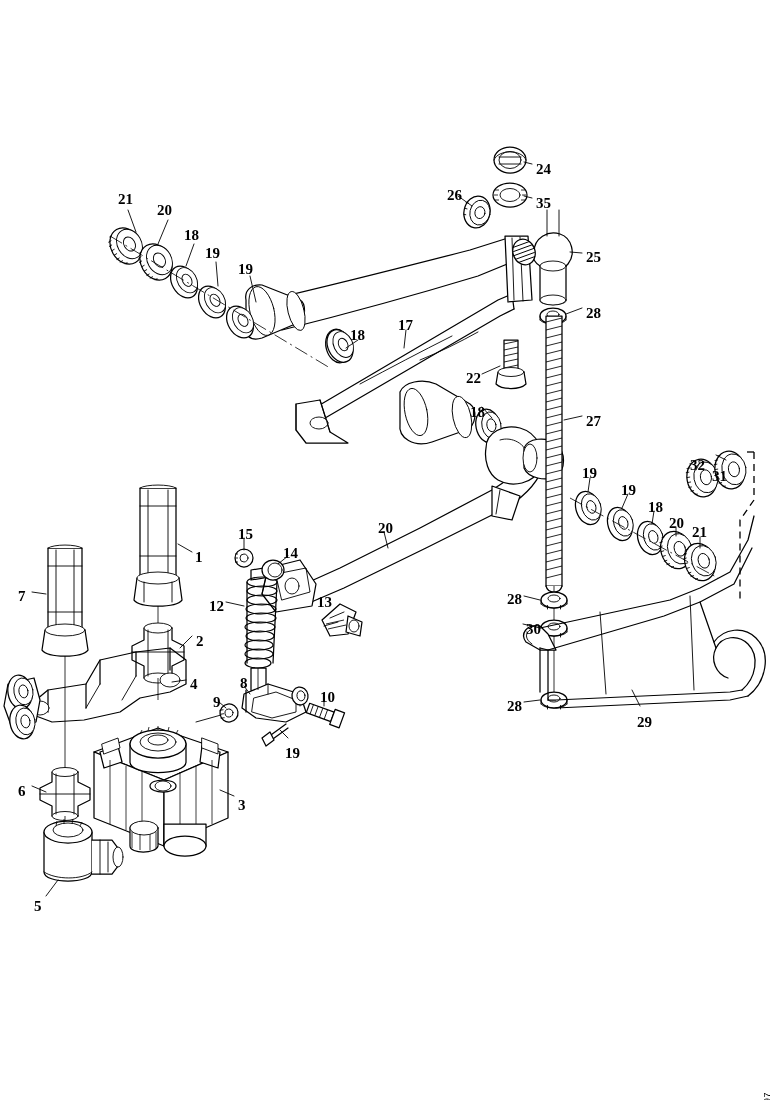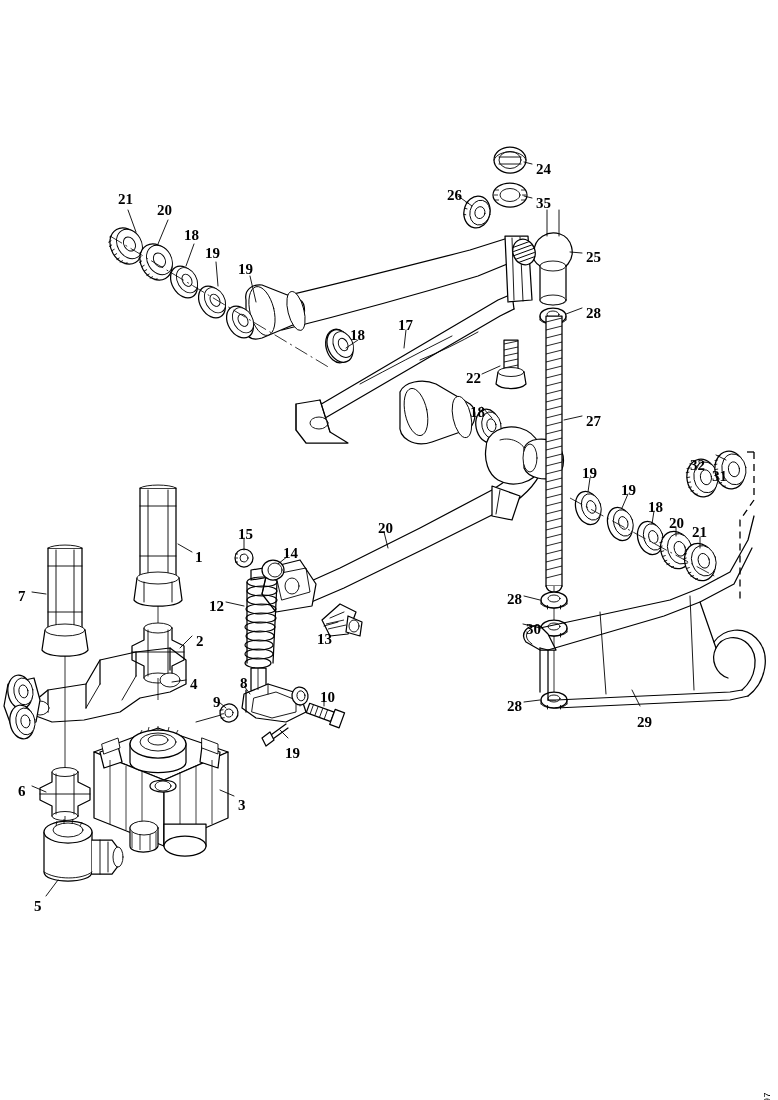--- a/index.html
+++ b/index.html
@@ -636,21 +636,21 @@
   <div class="callout" style="left:692px;top:525px;">21</div>
   <div class="callout" style="left:690px;top:458px;">32</div>
   <div class="callout" style="left:712px;top:469px;">31</div>
   <div class="callout" style="left:195px;top:550px;">1</div>
   <div class="callout" style="left:18px;top:589px;">7</div>
   <div class="callout" style="left:196px;top:634px;">2</div>
   <div class="callout" style="left:238px;top:527px;">15</div>
   <div class="callout" style="left:283px;top:546px;">14</div>
   <div class="callout" style="left:209px;top:599px;text-align:right;">12</div>
   <div class="callout" style="left:378px;top:521px;">20</div>
-  <div class="callout" style="left:317px;top:632px;">13</div>
+  <div class="callout" style="left:317px;top:595px;">13</div>
   <div class="callout" style="left:190px;top:677px;">4</div>
   <div class="callout" style="left:240px;top:676px;">8</div>
   <div class="callout" style="left:213px;top:695px;">9</div>
   <div class="callout" style="left:320px;top:690px;">10</div>
   <div class="callout" style="left:285px;top:746px;">19</div>
   <div class="callout" style="left:18px;top:784px;">6</div>
   <div class="callout" style="left:238px;top:798px;">3</div>
   <div class="callout" style="left:34px;top:899px;">5</div>
   <div class="callout" style="left:507px;top:592px;">28</div>
   <div class="callout" style="left:526px;top:622px;">30</div>

